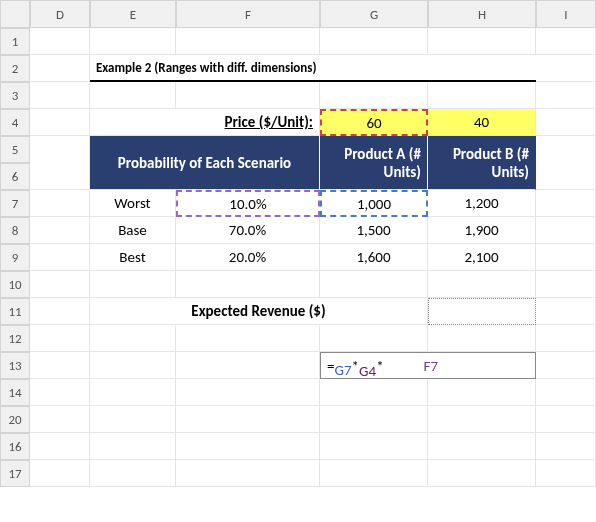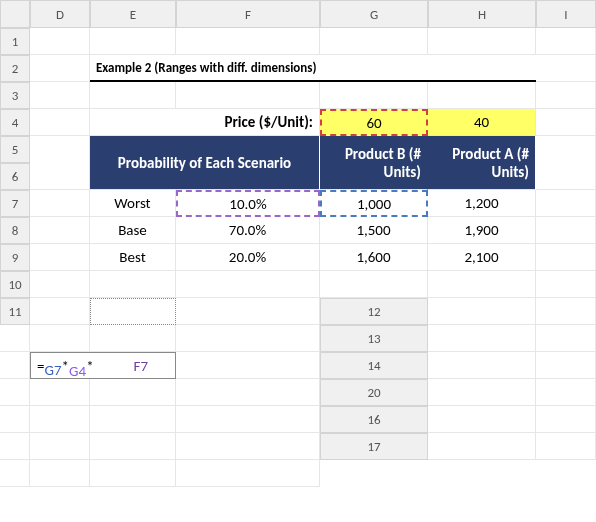--- a/index.html
+++ b/index.html
@@ -33,21 +33,21 @@
     }
     .cell {
       border-right: 1px solid #e6e6e6;
       border-bottom: 1px solid #e6e6e6;
       display: flex;
       align-items: center;
       padding: 0 6px;
       font-size: 15px;
     }
     .center { justify-content: center; text-align: center; }
-    .right { justify-content: flex-end; }
+    .right { justify-content: flex-end; text-decoration: underline; }
     .bold { font-weight: bold; }
     .title {
       font-weight: bold;
       border-bottom: 2px solid #000;
       font-size: 13px;
     }
     .yellow { background: #ffff66; }
     .darkblue {
       background: #2a3f6f;
       color: #fff;
@@ -70,21 +70,21 @@
     .editing {
       border: 1px solid #888 !important;
       background: #fff;
     }
     .dotted-border {
       border: 1px dotted #888 !important;
     }
     .formula-text { font-size: 15px; }
     .formula-text .eq { color: #000; }
     .formula-text .r1 { color: #3a60c0; margin-top: 8px; }
-    .formula-text .r2 { color: #8b5cf6; margin-top: 11px; }
+    .formula-text .r2 { color: #701a75; margin-top: 11px; }
     .formula-text .r3 { color: #7040a0; margin-left: 40px; }
   </style>
 </head>
 <body>
 
 <div class="grid">
 
   <div class="corner"></div>
   <div class="colhdr">D</div>
   <div class="colhdr">E</div>
@@ -117,22 +117,22 @@
   <div class="rowhdr">4</div>
   <div class="cell"></div>
   <div class="cell bold right" style="grid-column: span 2;">Price ($/Unit):</div>
   <div class="cell yellow center ants-red">60</div>
   <div class="cell yellow center">40</div>
   <div class="cell"></div>
 
   <div class="rowhdr">5</div>
   <div class="cell" style="grid-row: span 2;"></div>
   <div class="cell darkblue center" style="grid-column: span 2; grid-row: span 2;">Probability of Each Scenario</div>
+  <div class="cell darkblue center" style="grid-row: span 2;">Product A (# Units)</div>
   <div class="cell darkblue center last" style="grid-row: span 2;">Product B (# Units)</div>
-  <div class="cell darkblue center" style="grid-row: span 2;">Product A (# Units)</div>
   <div class="cell" style="grid-row: span 2;"></div>
   <div class="rowhdr">6</div>
 
   <div class="rowhdr">7</div>
   <div class="cell"></div>
   <div class="cell center">Worst</div>
   <div class="cell center ants-purple">10.0%</div>
   <div class="cell center ants-blue">1,000</div>
   <div class="cell center">1,200</div>
   <div class="cell"></div>
@@ -156,20 +156,21 @@
   <div class="rowhdr">10</div>
   <div class="cell"></div>
   <div class="cell"></div>
   <div class="cell"></div>
   <div class="cell"></div>
   <div class="cell"></div>
   <div class="cell"></div>
 
   <div class="rowhdr">11</div>
   <div class="cell"></div>
+  <div class="cell bold center" style="grid-column: span 3;">Expected Revenue ($)</div>
   <div class="cell dotted-border"></div>
   <div class="cell"></div>
 
   <div class="rowhdr">12</div>
   <div class="cell"></div>
   <div class="cell"></div>
   <div class="cell"></div>
   <div class="cell"></div>
   <div class="cell"></div>
   <div class="cell"></div>

